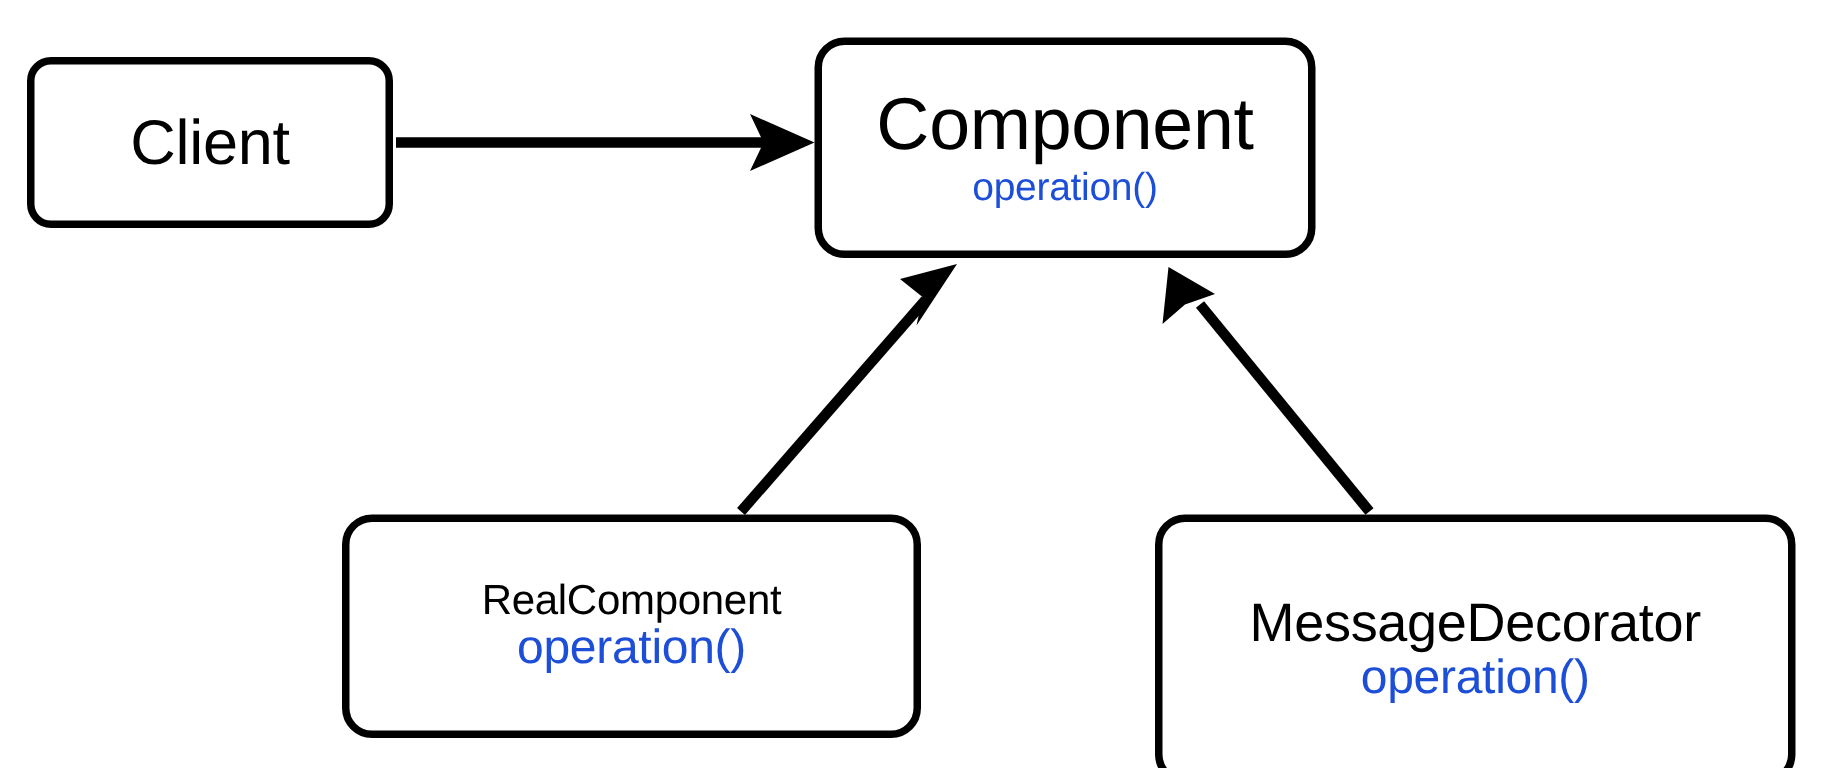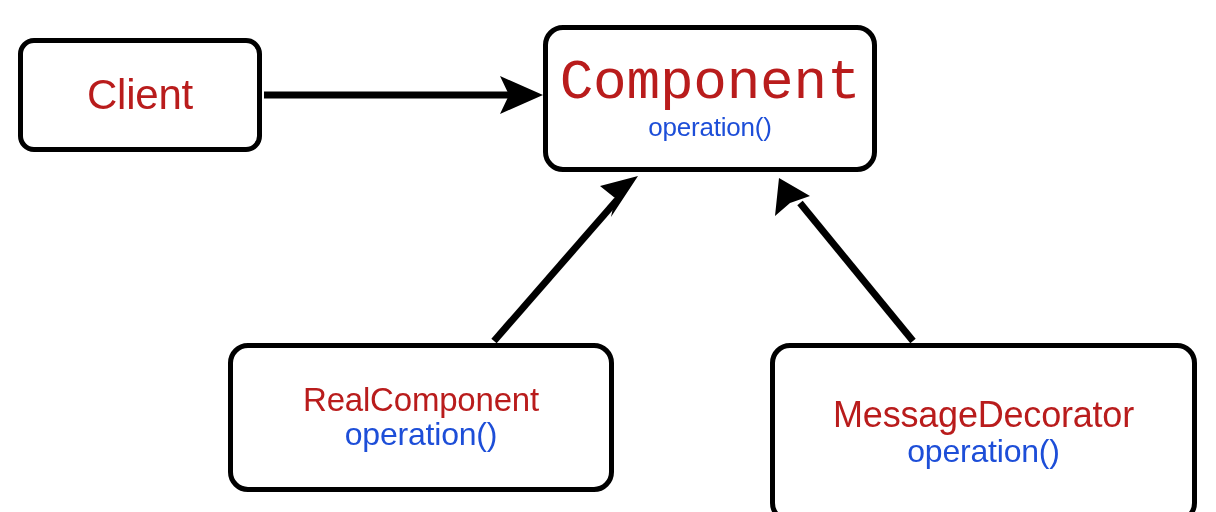--- a/index.html
+++ b/index.html
@@ -32,21 +32,21 @@
     background: #ffffff;
     border: 5px solid #000000;
     border-radius: 18px;
     display: flex;
     flex-direction: column;
     align-items: center;
     justify-content: center;
     z-index: 2;
   }
   .node-title {
-    color: #b91c1c;
+    color: #000000;
     line-height: 1.02;
     white-space: nowrap;
     letter-spacing: -0.2px;
   }
   .node-sub {
     color: #1d4ed8;
     line-height: 1.05;
     white-space: nowrap;
     letter-spacing: -0.2px;
   }
@@ -62,32 +62,32 @@
   #node-client .node-title { font-size: 42px; }
 
   
   #node-component {
     left: 543px;
     top: 25px;
     width: 334px;
     height: 147px;
     border-radius: 20px;
   }
-  #node-component .node-title { font-size: 56px; margin-bottom: 2px; font-family: Liberation Mono, monospace; }
+  #node-component .node-title { font-size: 49px; margin-bottom: 2px; }
   #node-component .node-sub   { font-size: 26px; }
 
   
   #node-realcomponent {
     left: 228px;
     top: 343px;
     width: 386px;
     height: 149px;
     border-radius: 20px;
   }
-  #node-realcomponent .node-title { font-size: 33px; margin-bottom: 1px; }
+  #node-realcomponent .node-title { font-size: 28px; margin-bottom: 1px; }
   #node-realcomponent .node-sub   { font-size: 32px; }
 
   
   #node-messagedecorator {
     left: 770px;
     top: 343px;
     width: 427px;
     height: 180px;
     border-radius: 20px;
   }

